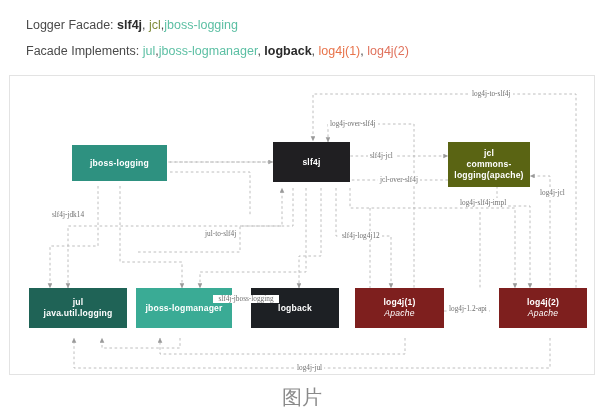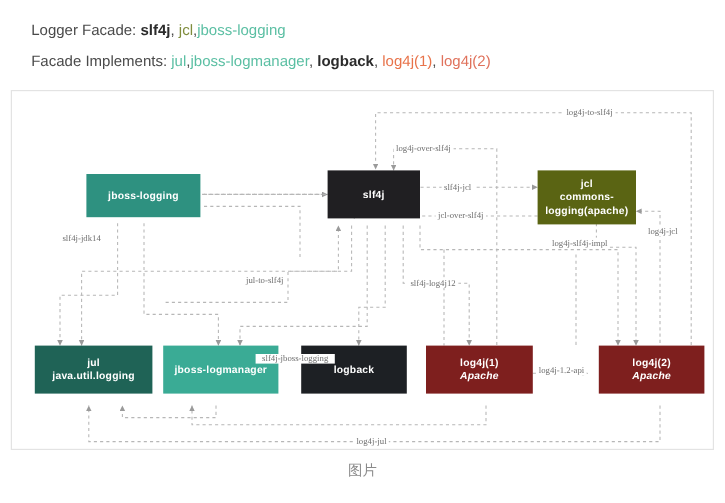--- a/index.html
+++ b/index.html
@@ -28,21 +28,21 @@
   }
   svg.wires{position:absolute;left:0;top:0;width:586px;height:300px;}
 
   
   .node{
     position:absolute;box-sizing:border-box;
     display:flex;flex-direction:column;align-items:center;justify-content:center;
     color:#ffffff;font-size:8.6px;font-weight:bold;text-align:center;
     line-height:1.25;letter-spacing:.2px;
   }
-  .node .sub{font-weight:bold;font-style:italic;text-align:center;}
+  .node .sub{font-weight:normal;font-style:italic;text-align:center;}
   .node .ln{display:block;}
 
   .n-jboss-logging{left:71px;top:144px;width:95px;height:36px;background:#2e9180;}
   .n-slf4j{left:272px;top:144px;width:77px;height:37px;background:#201f22;}
   .n-jcl{left:447px;top:142px;width:80px;height:42px;background:#5a6413;}
 
   .n-jul{left:28px;top:290px;width:95px;height:38px;background:#1f6356;}
   .n-jbossmgr{left:133px;top:290px;width:94px;height:38px;background:#3aab95;}
   .n-logback{left:245px;top:290px;width:87px;height:38px;background:#1d2024;}
   .n-log4j1{left:350px;top:290px;width:89px;height:38px;background:#7e1f1e;}
@@ -52,21 +52,21 @@
   .elabel{
     position:absolute;font-size:7.3px;color:#6f6f6f;
     white-space:nowrap;background:#fff;padding:0 2px;
     font-family:Liberation Serif, serif;
   }
   .elabel.two{white-space:normal;text-align:center;line-height:1.15;margin-top:39px;}
 
   
   .caption{
     position:absolute;left:0;top:384px;width:604px;text-align:center;
-    font-size:12px;color:#8a8a8a;
+    font-size:20px;color:#8a8a8a;
     font-family:"DejaVu Sans","Liberation Sans",sans-serif;
   }
 </style>
 </head>
 <body>
 
 <div class="page">
 
   <div class="legend">
     <div class="legend-row">
@@ -172,27 +172,27 @@
       <span class="ln">log4j(2)</span>
       <span class="ln sub">Apache</span>
     </div>
 
     <div class="elabel" style="left:460px;top:13px;">log4j-to-slf4j</div>
 
     <div class="elabel" style="left:318px;top:43px;">log4j-over-slf4j</div>
 
     <div class="elabel" style="left:358px;top:75px;">slf4j-jcl</div>
 
-    <div class="elabel" style="left:353px;top:99px;">jcl-over-slf4j</div>
+    <div class="elabel" style="left:368px;top:99px;">jcl-over-slf4j</div>
 
     <div class="elabel" style="left:528px;top:112px;">log4j-jcl</div>
 
     <div class="elabel" style="left:448px;top:122px;">log4j-slf4j-impl</div>
 
-    <div class="elabel" style="left:40px;top:118px;text-align:center;">slf4j-jdk14</div>
+    <div class="elabel" style="left:40px;top:134px;text-align:center;">slf4j-jdk14</div>
 
     <div class="elabel" style="left:193px;top:153px;">jul-to-slf4j</div>
 
     <div class="elabel two" style="left:203px;top:180px;width:62px;">slf4j-jboss-logging</div>
 
     <div class="elabel" style="left:330px;top:155px;">slf4j-log4j12</div>
 
     <div class="elabel" style="left:437px;top:228px;">log4j-1.2-api</div>
 
     <div class="elabel" style="left:285px;top:287px;">log4j-jul</div>

